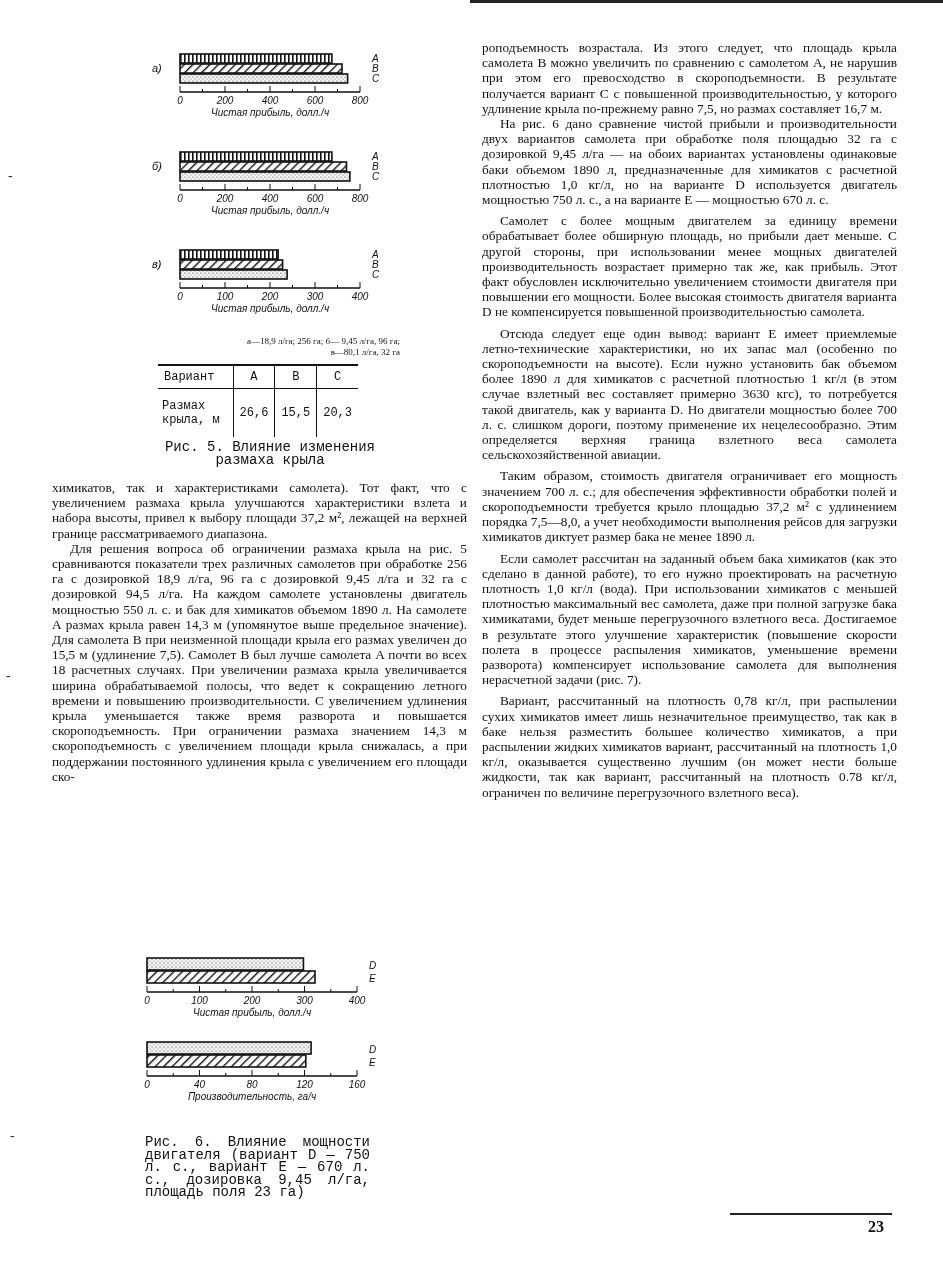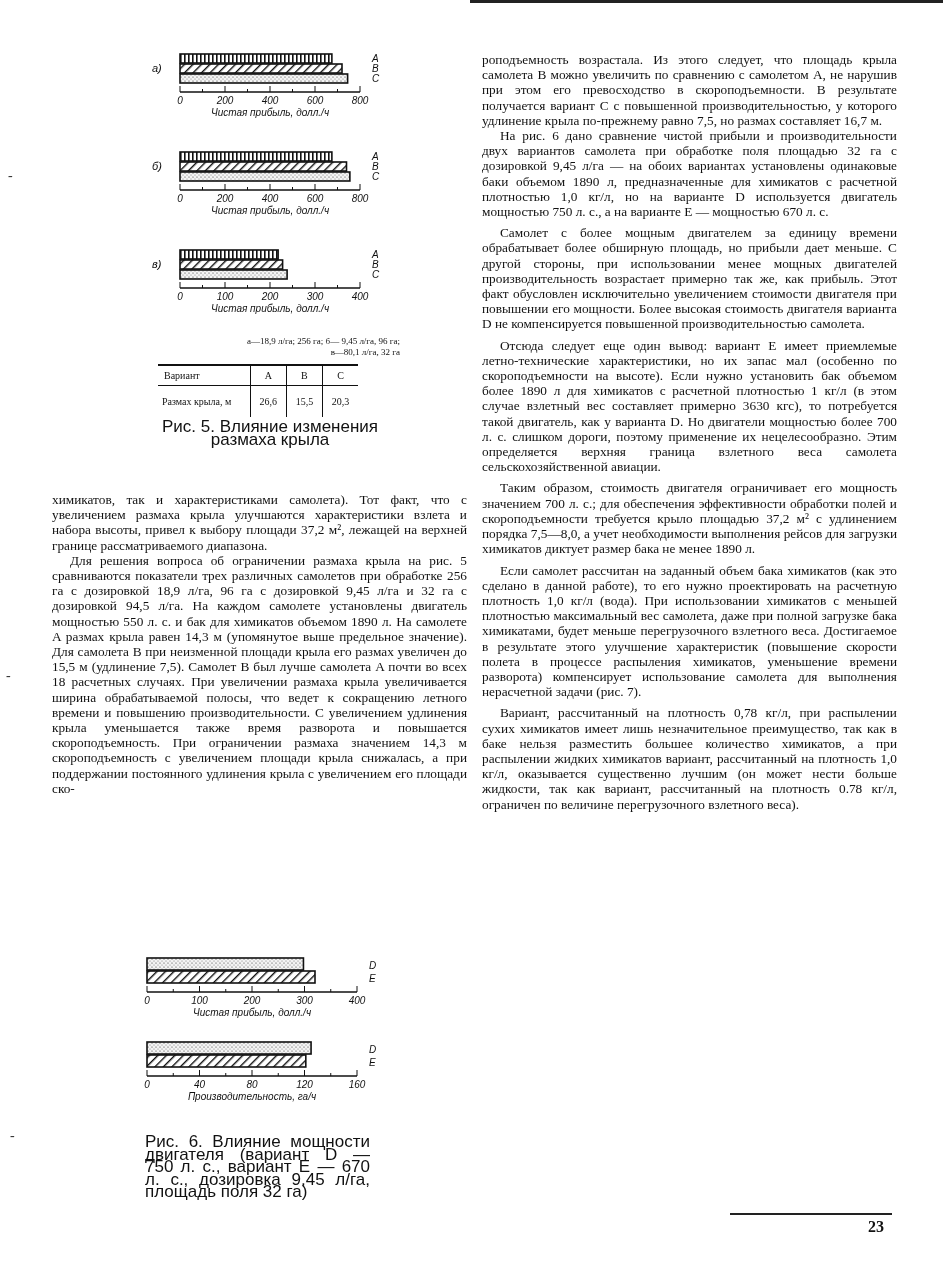--- a/index.html
+++ b/index.html
@@ -1,33 +1,33 @@
 <!DOCTYPE html>
 <html><head>
 <meta charset="utf-8">
 <style>
   html, body { margin: 0; padding: 0; background: #ffffff; }
   body {
     width: 943px; height: 1271px; position: relative; overflow: hidden;
     font-family: "Liberation Serif", "DejaVu Serif", serif; color: #111;
   }
   .top-rule { position: absolute; left: 470px; top: 0; width: 473px; height: 3px; background: #222; }
-  .col { position: absolute; font-size: 13.3px; line-height: 15.2px; text-align: justify; margin-top: 12px; }
+  .col { position: absolute; font-size: 13.3px; line-height: 15.2px; text-align: justify; }
   .col p { margin: 0; text-indent: 0; }
   .col p.ind { text-indent: 18px; }
   .col p.gap { margin-top: 6px; }
   #left-text { left: 52px; top: 480px; width: 415px; }
   #right-text { left: 482px; top: 40px; width: 415px; }
   .figure { position: absolute; }
   .chart-svg text { font-family: "Liberation Sans", "DejaVu Sans", sans-serif; font-style: italic; font-size: 10px; fill: #111; }
   .chart-svg .panel-label { font-size: 11px; }
-  .caption { font-family: Liberation Sans, sans-serif; font-size: 17px; line-height: 12.5px; text-align: center; }
+  .caption { font-family: Liberation Mono, monospace; font-size: 14px; line-height: 12.5px; text-align: center; }
   .caption.left { text-align: justify; }
   .legend-note { font-size: 9px; line-height: 11px; text-align: right; font-family: "Liberation Serif", serif; }
-  table.span-table { border-collapse: collapse; font-size: 10px; font-family: Liberation Serif, serif; }
+  table.span-table { border-collapse: collapse; font-size: 12px; font-family: Liberation Mono, monospace; }
   table.span-table td, table.span-table th { padding: 4px 6px; font-weight: normal; }
   table.span-table tr.head { border-top: 2px solid #111; border-bottom: 1px solid #111; }
   table.span-table tr.body td { border-bottom: 0; }
   table.span-table td.v { border-left: 1px solid #111; text-align: center; }
   .page-rule { position: absolute; left: 730px; top: 1213px; width: 162px; height: 2px; background: #222; }
   .page-num { position: absolute; left: 868px; top: 1218px; font-weight: bold; font-size: 16px; font-family: "Liberation Serif", serif; }
   .mark { position: absolute; font-size: 14px; color: #333; }
 </style>
 </head>
 <body>
@@ -212,21 +212,21 @@
         <line x1="195.75" y1="123" x2="195.75" y2="126" stroke="#111" stroke-width="1"></line>
         <line x1="222" y1="120" x2="222" y2="126" stroke="#111" stroke-width="1"></line>
         <text x="12" y="138" text-anchor="middle">0</text>
         <text x="64.5" y="138" text-anchor="middle">40</text>
         <text x="117" y="138" text-anchor="middle">80</text>
         <text x="169.5" y="138" text-anchor="middle">120</text>
         <text x="222" y="138" text-anchor="middle">160</text>
         <text x="117" y="150" text-anchor="middle">Производительность, га/ч</text>
       </g>
     </svg>
-  <div class="caption left" style="margin-top:2px; width:225px; margin-left:10px;">Рис. 6. Влияние мощности двигателя (вариант D — 750 л. с., вариант E — 670 л. с., дозировка 9,45 л/га, площадь поля 32 га)</div>
+  <div class="caption left" style="margin-top:2px; width:225px; margin-left:10px;">Рис. 6. Влияние мощности двигателя (вариант D — 750 л. с., вариант E — 670 л. с., дозировка 9,45 л/га, площадь поля 23 га)</div>
 </div>
 
 <div class="col" id="right-text">
   <p>роподъемность возрастала. Из этого следует, что площадь крыла самолета B можно увеличить по сравнению с самолетом A, не нарушив при этом его превосходство в скороподъемности. В результате получается вариант C с повышенной производительностью, у которого удлинение крыла по-прежнему равно 7,5, но размах составляет 16,7 м.</p>
   <p class="ind">На рис. 6 дано сравнение чистой прибыли и производительности двух вариантов самолета при обработке поля площадью 32 га с дозировкой 9,45 л/га — на обоих вариантах установлены одинаковые баки объемом 1890 л, предназначенные для химикатов с расчетной плотностью 1,0 кг/л, но на варианте D используется двигатель мощностью 750 л. с., а на варианте E — мощностью 670 л. с.</p>
   <p class="ind gap">Самолет с более мощным двигателем за единицу времени обрабатывает более обширную площадь, но прибыли дает меньше. С другой стороны, при использовании менее мощных двигателей производительность возрастает примерно так же, как прибыль. Этот факт обусловлен исключительно увеличением стоимости двигателя при повышении его мощности. Более высокая стоимость двигателя варианта D не компенсируется повышенной производительностью самолета.</p>
   <p class="ind gap">Отсюда следует еще один вывод: вариант E имеет приемлемые летно-технические характеристики, но их запас мал (особенно по скороподъемности на высоте). Если нужно установить бак объемом более 1890 л для химикатов с расчетной плотностью 1 кг/л (в этом случае взлетный вес составляет примерно 3630 кгс), то потребуется такой двигатель, как у варианта D. Но двигатели мощностью более 700 л. с. слишком дороги, поэтому применение их нецелесообразно. Этим определяется верхняя граница взлетного веса самолета сельскохозяйственной авиации.</p>
   <p class="ind gap">Таким образом, стоимость двигателя ограничивает его мощность значением 700 л. с.; для обеспечения эффективности обработки полей и скороподъемности требуется крыло площадью 37,2 м² с удлинением порядка 7,5—8,0, а учет необходимости выполнения рейсов для загрузки химикатов диктует размер бака не менее 1890 л.</p>
   <p class="ind gap">Если самолет рассчитан на заданный объем бака химикатов (как это сделано в данной работе), то его нужно проектировать на расчетную плотность 1,0 кг/л (вода). При использовании химикатов с меньшей плотностью максимальный вес самолета, даже при полной загрузке бака химикатами, будет меньше перегрузочного взлетного веса. Достигаемое в результате этого улучшение характеристик (повышение скорости полета в процессе распыления химикатов, уменьшение времени разворота) компенсирует использование самолета для выполнения нерасчетной задачи (рис. 7).</p>
   <p class="ind gap">Вариант, рассчитанный на плотность 0,78 кг/л, при распылении сухих химикатов имеет лишь незначительное преимущество, так как в баке нельзя разместить большее количество химикатов, а при распылении жидких химикатов вариант, рассчитанный на плотность 1,0 кг/л, оказывается существенно лучшим (он может нести больше жидкости, так как вариант, рассчитанный на плотность 0.78 кг/л, ограничен по величине перегрузочного взлетного веса).</p>

